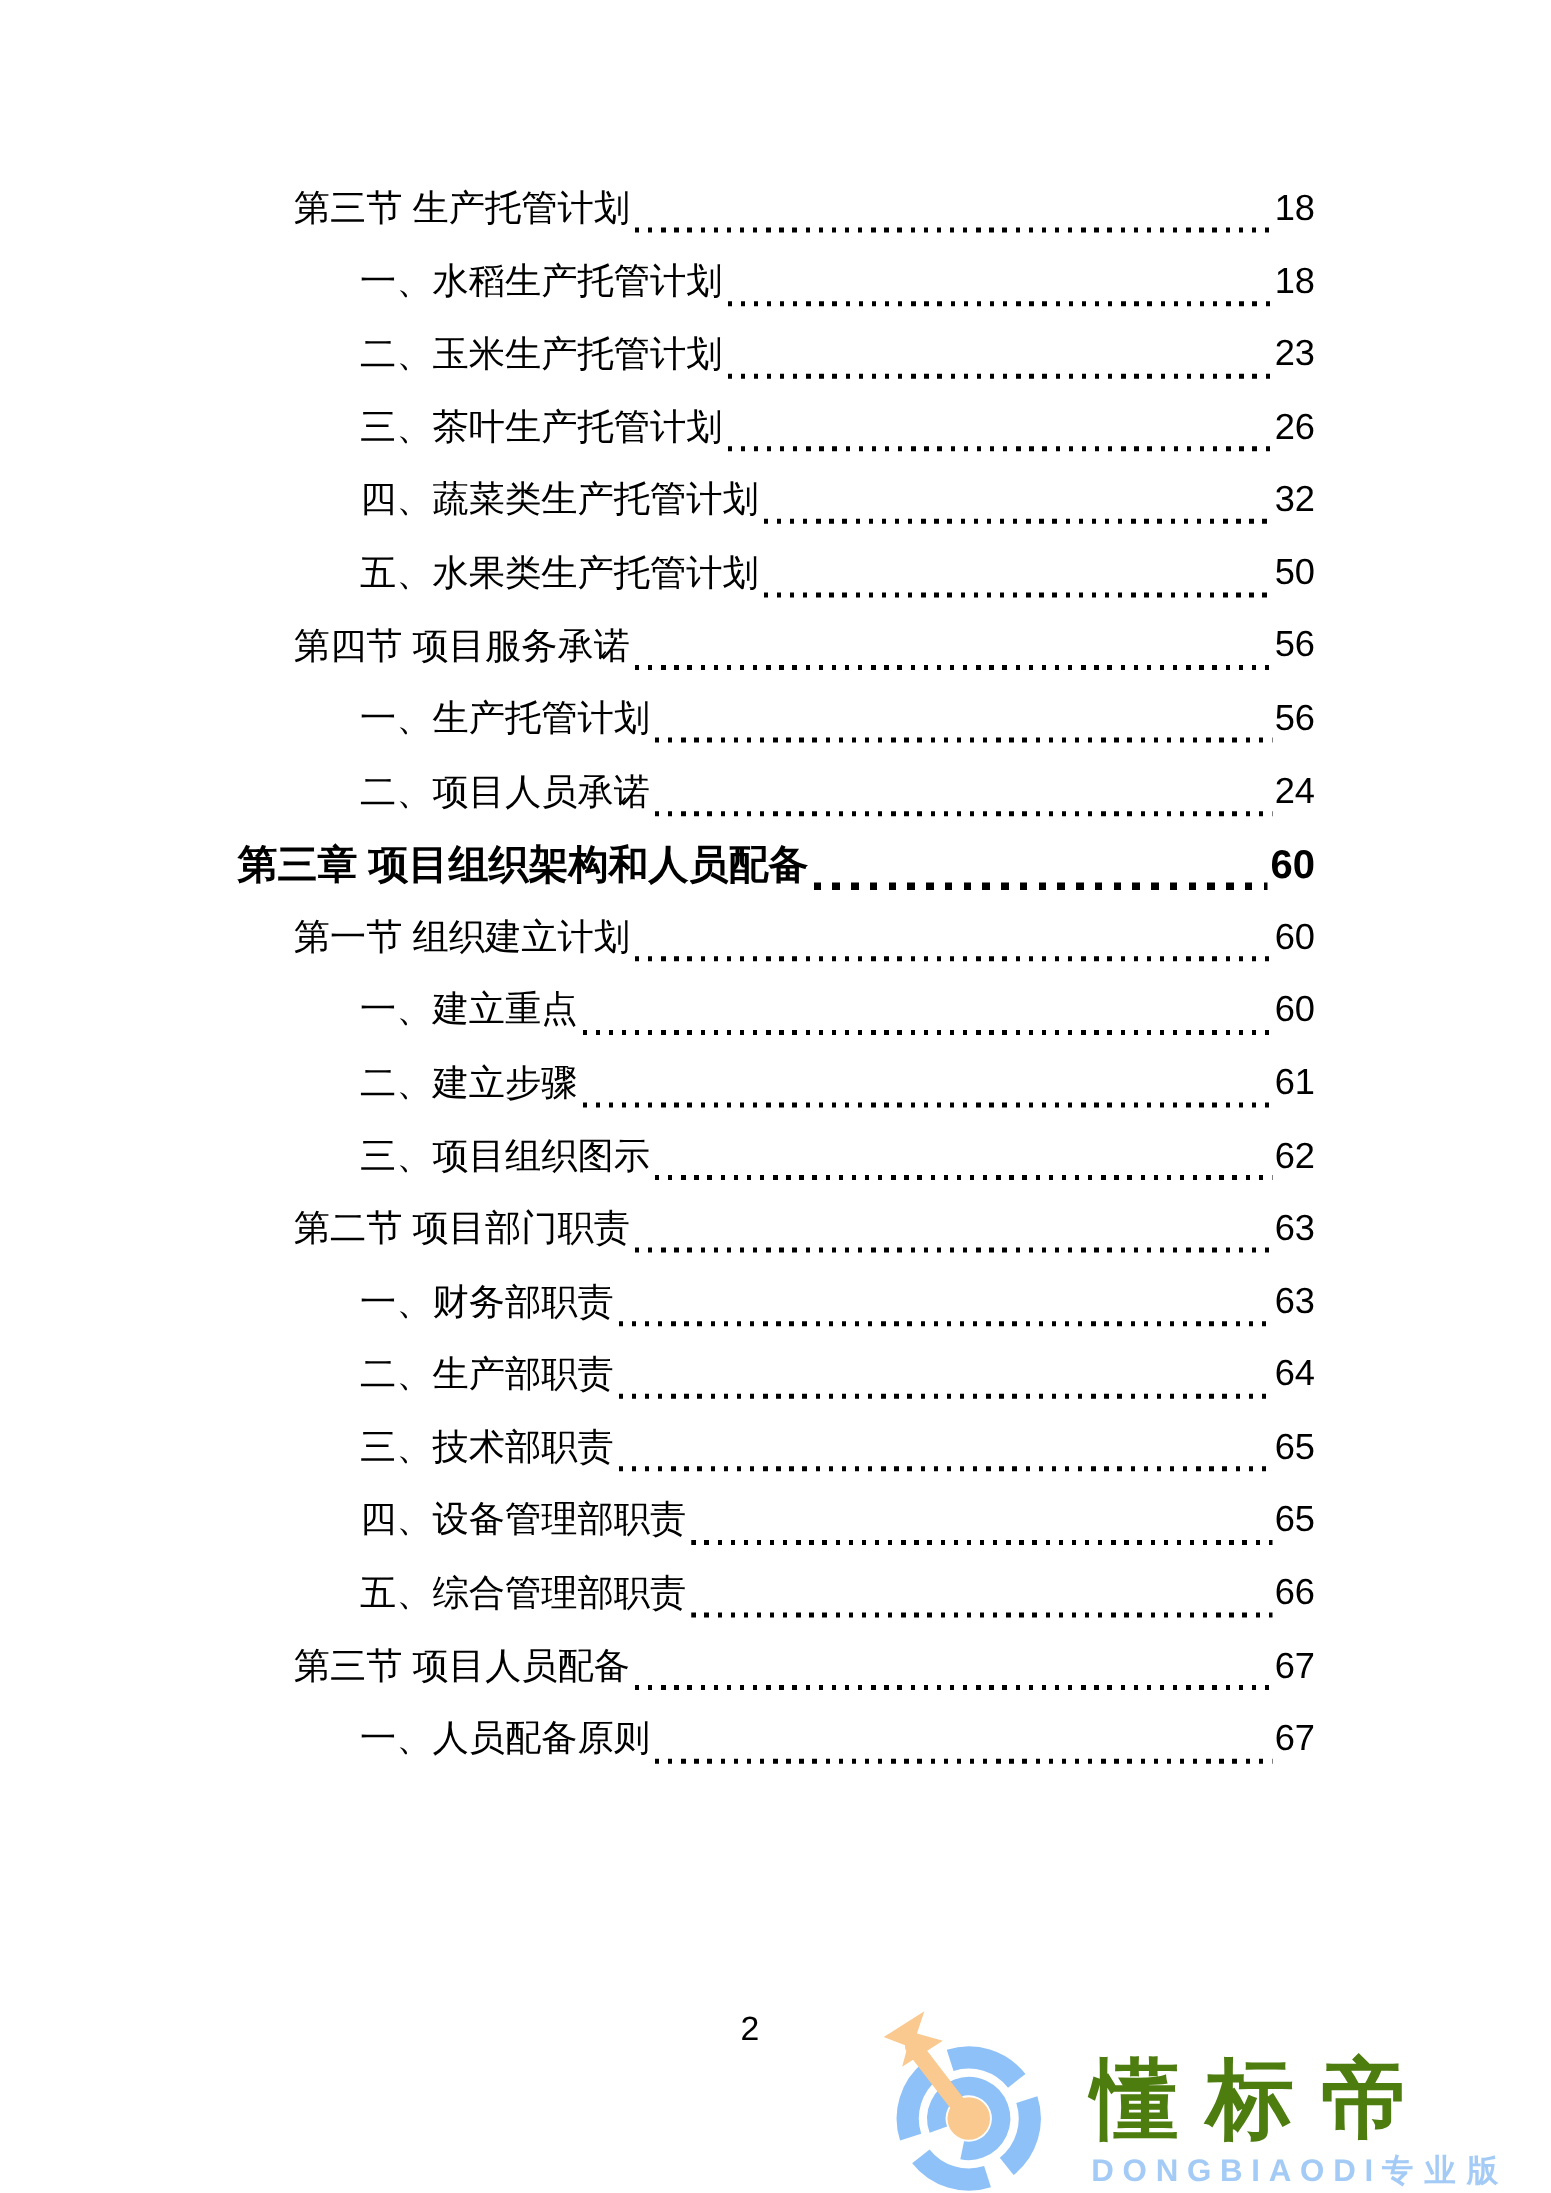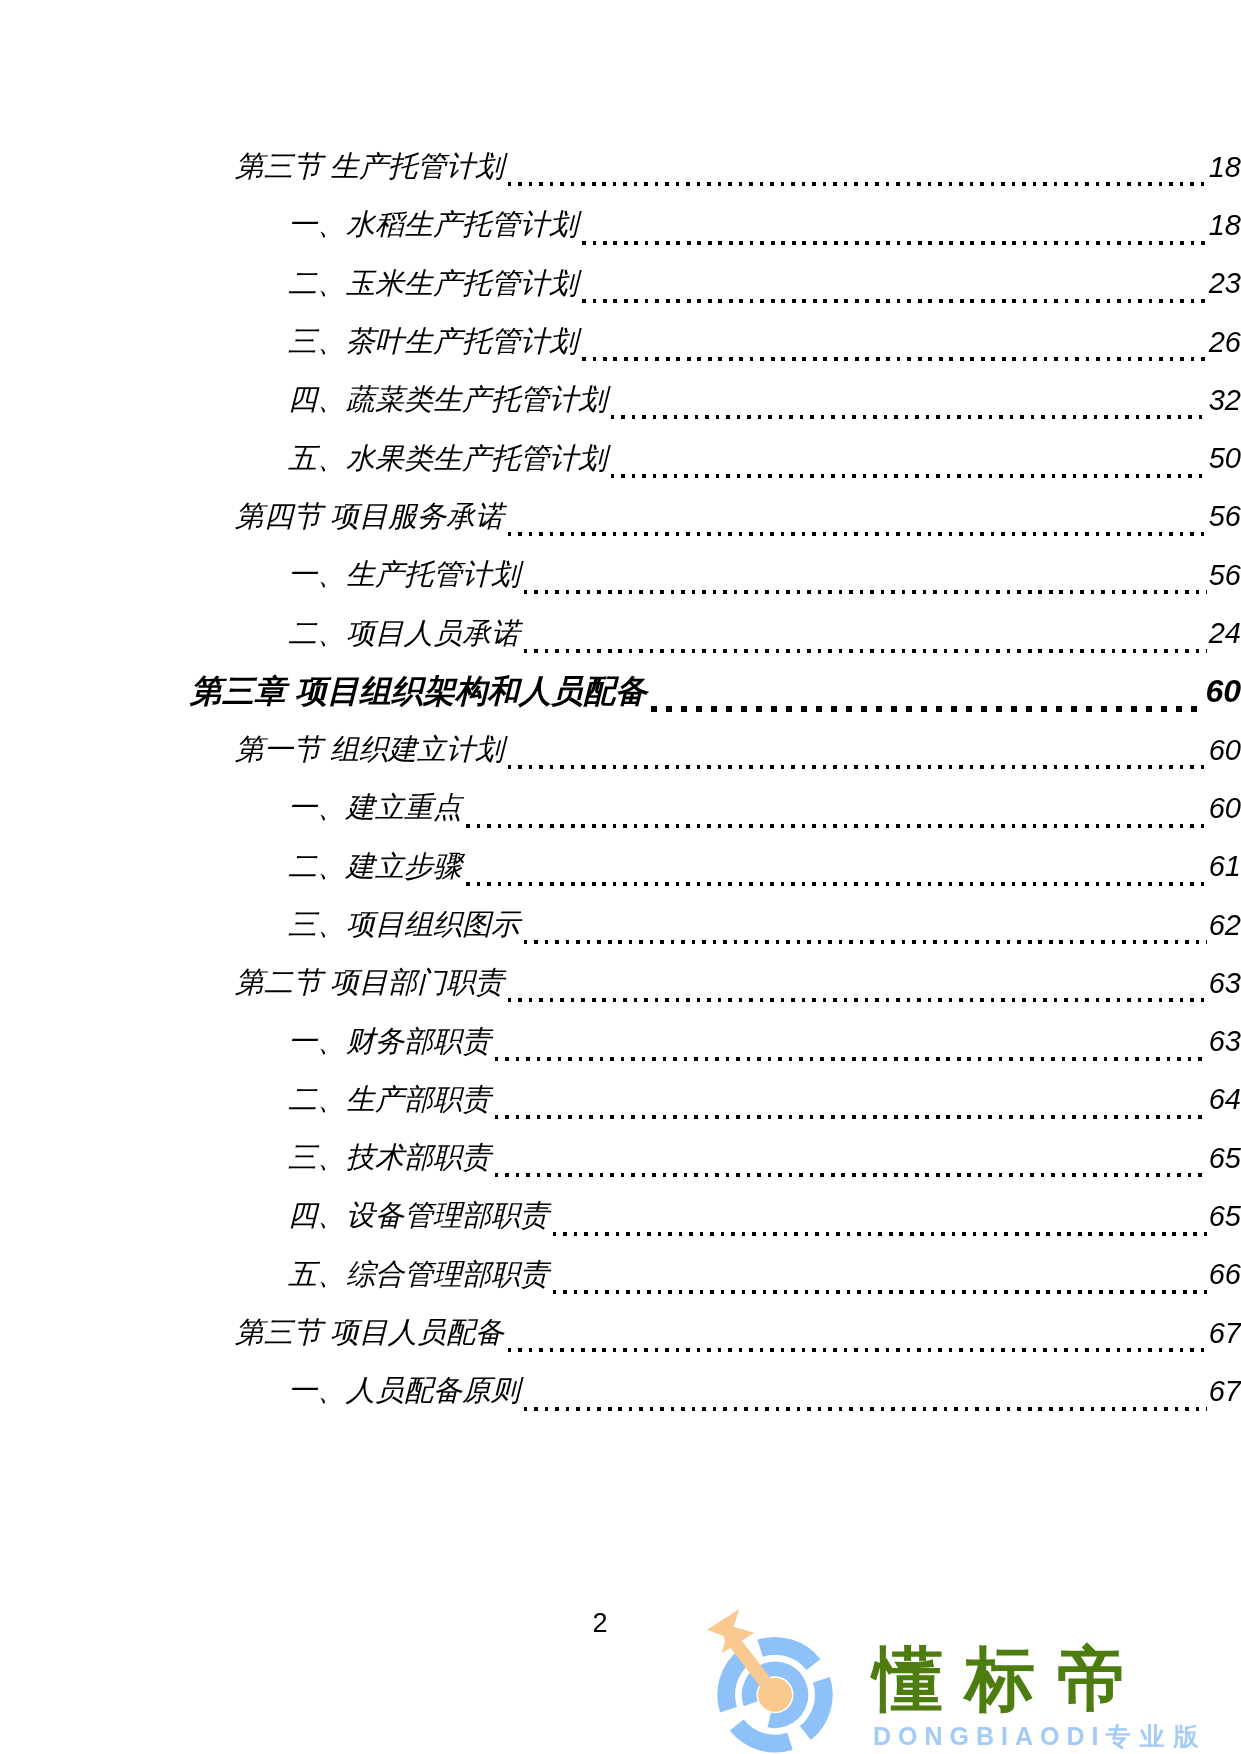--- a/index.html
+++ b/index.html
@@ -12,23 +12,23 @@
     color:#000;
   }
   .toc{
     position:absolute;
     left:0;top:138px;right:0;
   }
   .toc-row{
     display:flex;
     align-items:center;
     height:58.3px;
+    padding-right:189px;
     font-size:29px;
     white-space:nowrap;
-    font-style:italic;
   }
   .toc-row.lv-chapter{padding-left:190px;font-weight:700;font-size:32px;}
   .toc-row.lv-section{padding-left:235px;}
   .toc-row.lv-item{padding-left:288px;}
   .toc-label{flex:0 0 auto;}
   .toc-leader{
     flex:1 1 auto;
     height:4px;
     align-self:flex-end;
     margin:0 2px 10px 4px;

